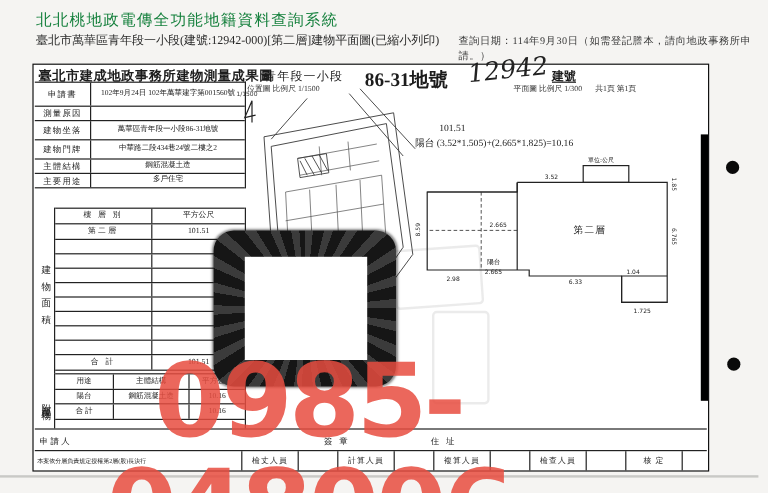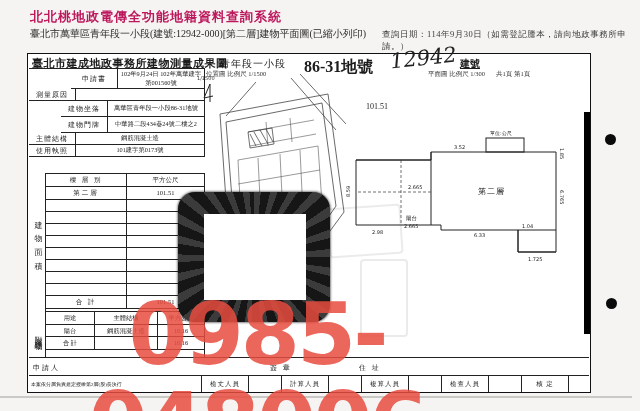--- a/index.html
+++ b/index.html
@@ -4,40 +4,40 @@
 <style>
   html,body{margin:0;padding:0;}
   body{
     width:640px;height:411px;position:relative;overflow:hidden;
     background:#f5f4f2;
     font-family:"Liberation Serif","DejaVu Serif",serif;
     color:#1c1c1c;
   }
   .abs{position:absolute;}
   
-  .sys-title{left:30px;top:8px;font-size:13px;font-weight:700;letter-spacing:1px;color:#be185d;}
+  .sys-title{left:30px;top:8px;font-size:13px;font-weight:400;letter-spacing:1px;color:#15803d;}
   .sys-date{left:382px;top:13px;font-size:8.5px;color:#3a3a3a;letter-spacing:.5px;margin-top:16px;}
   .sys-sub{left:30px;top:27px;font-size:10px;color:#2a2a2a;}
   
   .doc{left:27px;top:53px;width:562px;height:338px;background:#fff;border:1.5px solid #111;}
   .doc .abs{position:absolute;}
   .doc-title{left:4px;top:2px;font-size:11px;font-weight:700;letter-spacing:.5px;}
   .doc-sect{left:182px;top:3px;font-size:10px;font-weight:400;letter-spacing:1px;margin-left:10px;}
   .doc-parcel{left:276px;top:3px;font-size:16px;font-weight:700;}
   .doc-bno-hand{left:362px;top:-8px;font-size:21px;font-style:italic;transform:rotate(-6deg);font-family:"DejaVu Serif",serif;color:#222;}
   .doc-bno-label{left:432px;top:3px;font-size:10px;font-weight:700;text-decoration:underline;}
   .scale-a{left:178px;top:16px;font-size:6.5px;color:#333;}
   .scale-b{left:400px;top:16px;font-size:6.5px;color:#333;}
   .page-info{left:468px;top:16px;font-size:6.5px;color:#333;}
   
   .itable{left:1px;top:14px;width:175px;border-top:1px solid #222;border-right:1px solid #222;}
   .irow{display:flex;border-bottom:1px solid #222;}
   .irow .lbl{width:46px;border-right:1px solid #222;font-size:7px;display:flex;align-items:center;justify-content:center;text-align:center;letter-spacing:1px;padding:1px 0;}
   .irow .val{flex:1;font-size:6.3px;display:flex;align-items:center;justify-content:center;text-align:center;line-height:1.35;padding:1px 1px;}
-  .r-app{height:19px;margin-left:42px;} .r-sm{height:11px;} .r-md{height:15px;margin-left:32px;}
+  .r-app{height:19px;} .r-sm{height:11px;} .r-md{height:15px;}
   
   .atable{left:1px;top:119px;width:175px;border-right:1px solid #222;}
   .a-side{position:absolute;left:0;top:0;width:16px;height:100%;border-right:1px solid #222;
     writing-mode:vertical-lr;text-orientation:upright;font-size:8px;letter-spacing:14px;
     display:flex;align-items:center;justify-content:center;}
   .a-body{margin-left:17px;}
   .arow{display:flex;border-bottom:1px solid #222;height:11px;}
   .arow.first{border-top:1px solid #222;}
   .arow .c1{width:80px;border-right:1px solid #222;font-size:6.5px;text-align:center;line-height:11px;letter-spacing:2px;}
   .arow .c2{flex:1;font-size:6.5px;text-align:center;line-height:11px;}
@@ -114,22 +114,22 @@
     </div>
     <div class="irow r-md">
       <span class="lbl">建物門牌</span>
       <span class="val">中華路二段434巷24號二樓之2</span>
     </div>
     <div class="irow r-sm">
       <span class="lbl">主體結構</span>
       <span class="val">鋼筋混凝土造</span>
     </div>
     <div class="irow r-sm">
-      <span class="lbl">使用執照</span>
-      <span class="val">101建字第0173號</span>
+      <span class="lbl">主要用途</span>
+      <span class="val">多戶住宅</span>
     </div>
   </div>
 
   <div class="abs atable" style="height:138px;">
     <div class="a-side">建物面積</div>
     <div class="a-body">
       <div class="arow first tall">
         <span class="c1">樓 層 別</span>
         <span class="c2">平方公尺</span>
       </div>
@@ -246,20 +246,21 @@
       <path d="M94,46 L96,70"></path>
     </g>
 
     <g stroke="#333" stroke-width="0.7">
       <path d="M52,60 L76,56 L78,72 L54,76 Z" fill="none"></path>
       <path d="M54,62 L60,74 M58,60 L66,74 M63,59 M64,58 L72,72 M70,57 L77,70"></path>
     </g>
   </svg>
 
   <div class="abs formula2">101.51</div>
+  <div class="abs formula3">陽台 (3.52*1.505)+(2.665*1.825)=10.16</div>
 
   <svg class="abs" style="left:318px;top:76px;" width="250" height="160" viewBox="0 0 250 160">
     <g stroke="#222" stroke-width="1" fill="none">
 
       <rect x="140" y="8" width="38" height="14"></rect>
 
       <path d="M85,22 L210,22 L210,100 L172,100 L172,122 L210,122 L210,100"></path>
       <path d="M172,100 L95,100 L95,95 L10,95 L10,30 L10,30 L85,30 L85,22"></path>
       <path d="M10,30 L85,30"></path>
       <path d="M85,22 L85,95"></path>

